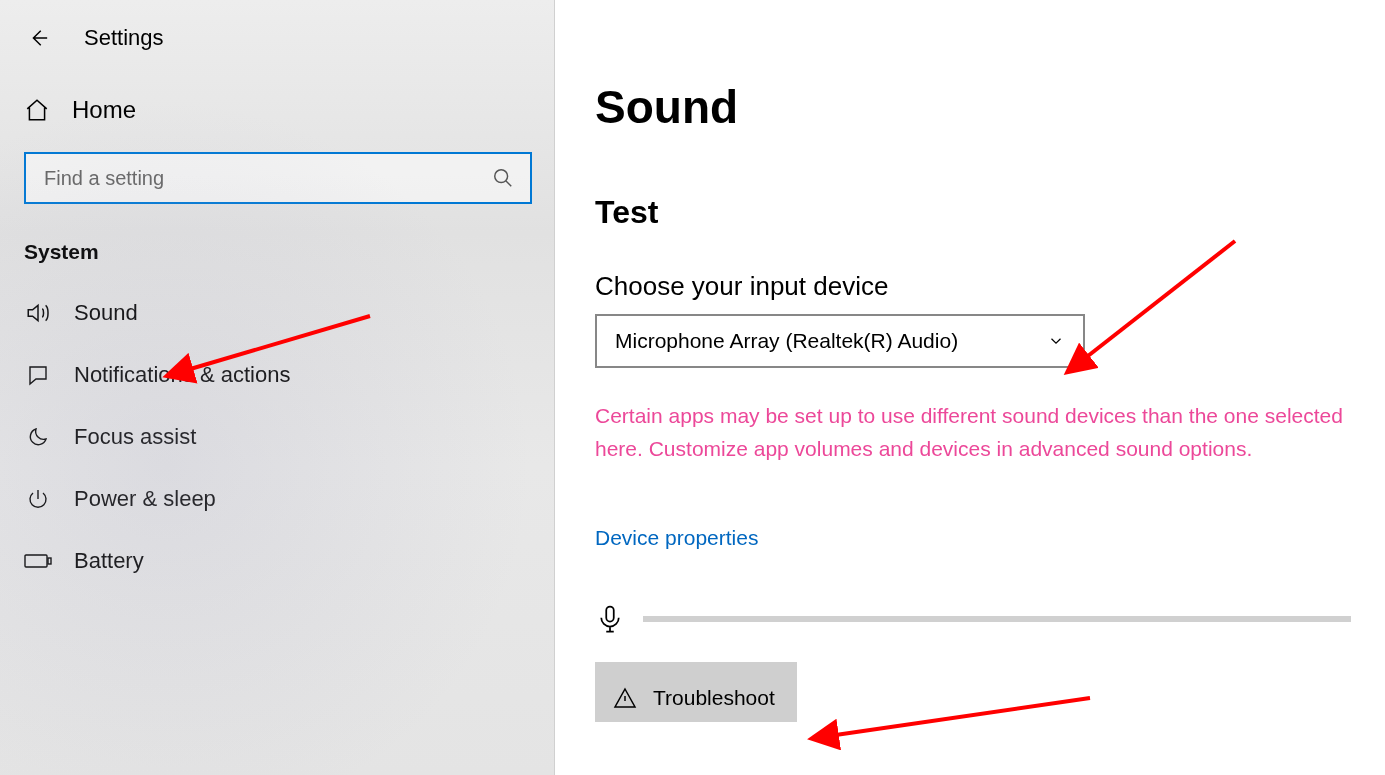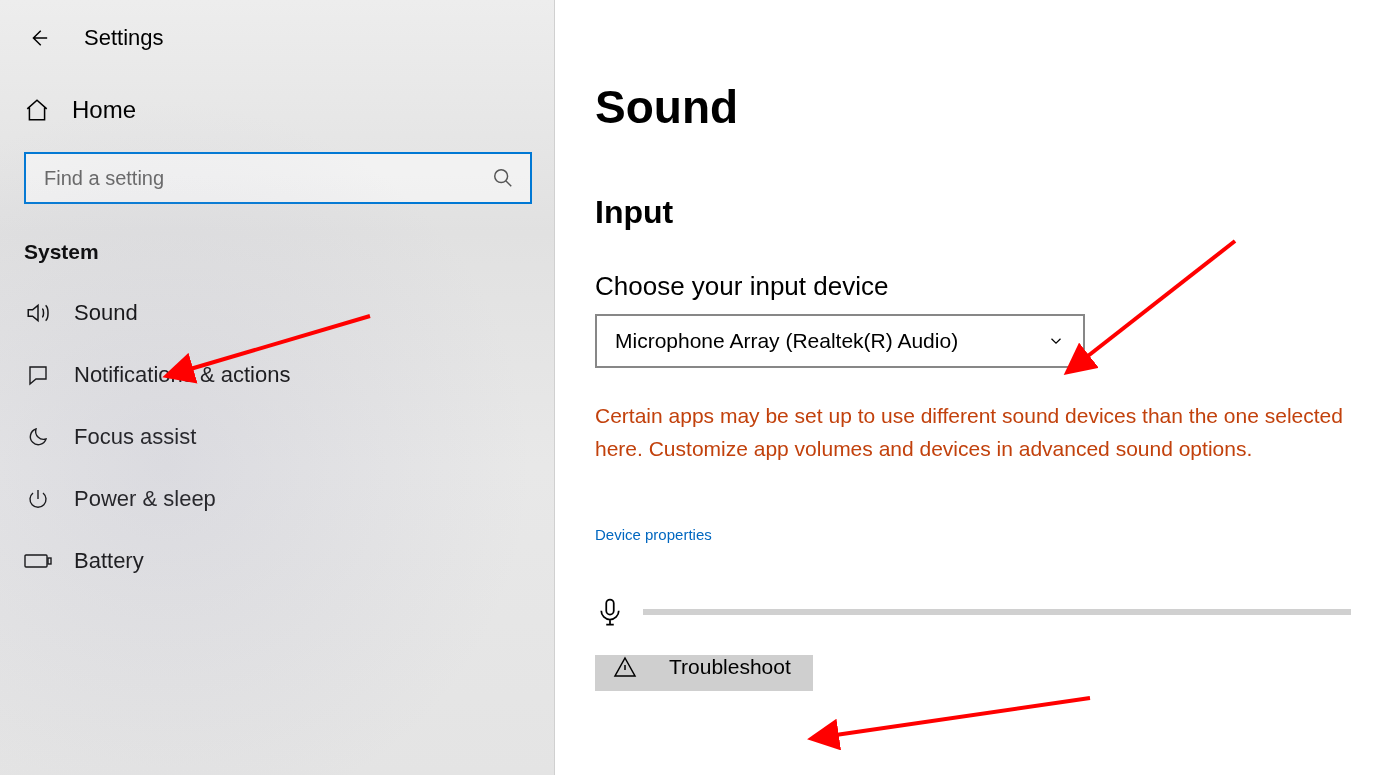--- a/index.html
+++ b/index.html
@@ -115,51 +115,51 @@
     align-items:center;
     justify-content:space-between;
     padding:0 18px 0 18px;
     font-size:21px;
     cursor:pointer;
     margin-bottom:32px;
     background:#fff;
     margin-top:8px;
   }
   .desc {
-    color:#c2410c;
+    color:#ec4899;
     font-size:21px;
     line-height:1.55;
     margin-bottom:28px;
     max-width: 770px;
   }
   .link {
     color:#0067c0;
-    font-size:15px;
+    font-size:21px;
     cursor:pointer;
     margin-bottom:40px;
     display:inline-block;
     margin-top:33px;
   }
   .mic-test-row{
     display:flex;
     align-items:center;
     gap:18px;
     margin:14px 0 28px 0;
   }
   .mic-bar{
     flex:1;
     height:6px;
     background:#d0d0d0;
     max-width:720px;
   }
   .troubleshoot-btn{
     display:inline-flex;
     align-items:center;
-    gap:32px;
-    padding:0 22px 12px 18px;
+    gap:16px;
+    padding:24px 22px 12px 18px;
     background:#cfcfcf;
     border:none;
     font-size:21px;
     cursor:pointer;
   }
   svg { display:block; }
   
   .arrow{
     position:absolute;
     pointer-events:none;
@@ -244,21 +244,21 @@
             <rect x="1" y="3" width="22" height="12" rx="1"></rect>
             <rect x="24" y="6" width="3" height="6"></rect>
           </svg>
       </span>
       <span class="label">Battery</span>
     </div>
   </div>
 
   <div class="main">
     <div class="page-title">Sound</div>
-    <div class="section-title">Input</div>
+    <div class="section-title">Test</div>
 
     <div class="field-label">Choose your input device</div>
     <div class="dropdown">
       <span>Microphone Array (Realtek(R) Audio)</span>
       <span>
         <svg width="18" height="18" viewBox="0 0 24 24" fill="none" stroke="#000" stroke-width="1.6">
             <path d="M6 9l6 6 6-6"></path>
           </svg>
       </span>
     </div>

